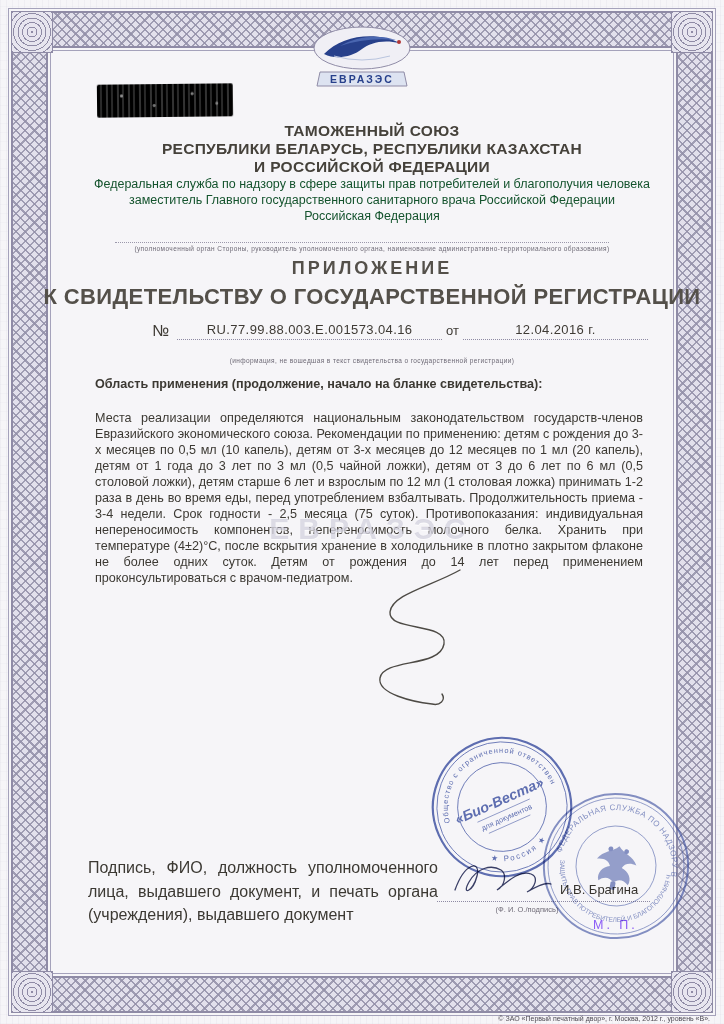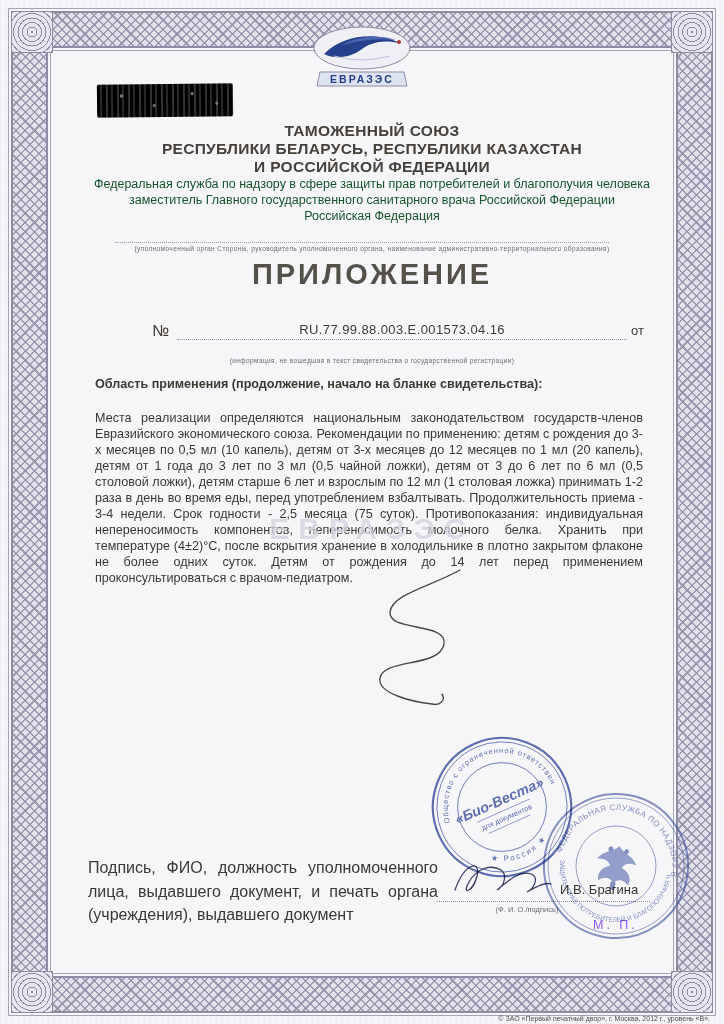--- a/index.html
+++ b/index.html
@@ -47,21 +47,21 @@
       radial-gradient(circle at 70% 30%, rgba(255,255,255,0.5) 0 1px, transparent 2px),
       radial-gradient(circle at 88% 60%, rgba(255,255,255,0.4) 0 1px, transparent 2px),
       repeating-linear-gradient(90deg, #000 0 3px, #2a2a2a 3px 5px, #000 5px 9px, #333 9px 11px);
   }
 
   .hdr-bold   { font-weight:bold; font-size:15.5px; color:#45413a; letter-spacing:0.3px; }
   .hdr-reg    { font-size:12.5px; color:#14532d; }
   .tiny       { font-size:6.5px; color:#6d6975; letter-spacing:0.4px; }
   .rule       { border-top:1px dotted #9b98ab; }
 
-  .title1 { font-weight:bold; font-size:29px; letter-spacing:3px;  color:#54504a; }
+  .title1 { font-weight:bold; font-size:18px; letter-spacing:3px;  color:#54504a; }
   .title2 { font-weight:bold; font-size:22px; letter-spacing:0.4px; color:#54504a; }
 
   .numrow { left:152px; right:76px; top:322px; display:flex; align-items:flex-end; font-size:13px; color:#3e3a34; }
   .numrow .sign { font-size:16px; margin-right:8px; }
   .numrow .field { border-bottom:1px dotted #8e8aa4; text-align:center; padding-bottom:2px; letter-spacing:0.4px; }
   .numrow .num  { flex:1; }
   .numrow .prep { margin:0 4px; padding-bottom:2px; }
   .numrow .date { width:185px; }
 
   .bodyblock { left:95px; top:376px; width:548px; font-size:12.6px; line-height:16px; text-align:justify; color:#3c3933; }
@@ -113,25 +113,27 @@
     <div class="abs ctr hdr-bold" style="top:122px">ТАМОЖЕННЫЙ СОЮЗ</div>
     <div class="abs ctr hdr-bold" style="top:140px">РЕСПУБЛИКИ БЕЛАРУСЬ, РЕСПУБЛИКИ КАЗАХСТАН</div>
     <div class="abs ctr hdr-bold" style="top:158px">И РОССИЙСКОЙ ФЕДЕРАЦИИ</div>
     <div class="abs ctr hdr-reg" style="top:177px">Федеральная служба по надзору в сфере защиты прав потребителей и благополучия человека</div>
     <div class="abs ctr hdr-reg" style="top:193px">заместитель Главного государственного санитарного врача Российской Федерации</div>
     <div class="abs ctr hdr-reg" style="top:209px">Российская Федерация</div>
     <div class="abs rule" style="left:115px; right:115px; top:242px"></div>
     <div class="abs ctr tiny" style="top:245px">(уполномоченный орган Стороны, руководитель уполномоченного органа, наименование административно-территориального образования)</div>
 
     <div class="abs ctr title1" style="top:258px">ПРИЛОЖЕНИЕ</div>
+    <div class="abs ctr title2" style="top:284px">К СВИДЕТЕЛЬСТВУ О ГОСУДАРСТВЕННОЙ РЕГИСТРАЦИИ</div>
 
     <div class="abs numrow">
       <span class="sign">№</span>
       <span class="field num">RU.77.99.88.003.Е.001573.04.16</span>
       <span class="prep">от</span>
+      <span class="field date">12.04.2016 г.</span>
     </div>
     <div class="abs ctr tiny" style="top:357px">(информация, не вошедшая в текст свидетельства о государственной регистрации)</div>
 
     <div class="abs bodyblock">
       <div class="bh">Область применения (продолжение, начало на бланке свидетельства):</div>
       <div>Места реализации определяются национальным законодательством государств-членов Евразийского экономического союза. Рекомендации по применению: детям с рождения до 3-х месяцев по 0,5 мл (10 капель), детям от 3-х месяцев до 12 месяцев по 1 мл (20 капель), детям от 1 года до 3 лет по 3 мл (0,5 чайной ложки), детям от 3 до 6 лет по 6 мл (0,5 столовой ложки), детям старше 6 лет и взрослым по 12 мл (1 столовая ложка) принимать 1-2 раза в день во время еды, перед употреблением взбалтывать. Продолжительность приема - 3-4 недели. Срок годности - 2,5 месяца (75 суток). Противопоказания: индивидуальная непереносимость компонентов, непереносимость молочного белка. Хранить при температуре (4±2)°С, после вскрытия хранение в холодильнике в плотно закрытом флаконе не более одних суток. Детям от рождения до 14 лет перед применением проконсультироваться с врачом-педиатром.</div>
     </div>
 
     <div class="abs ctr watermark">ЕВРАЗЭС</div>
 

